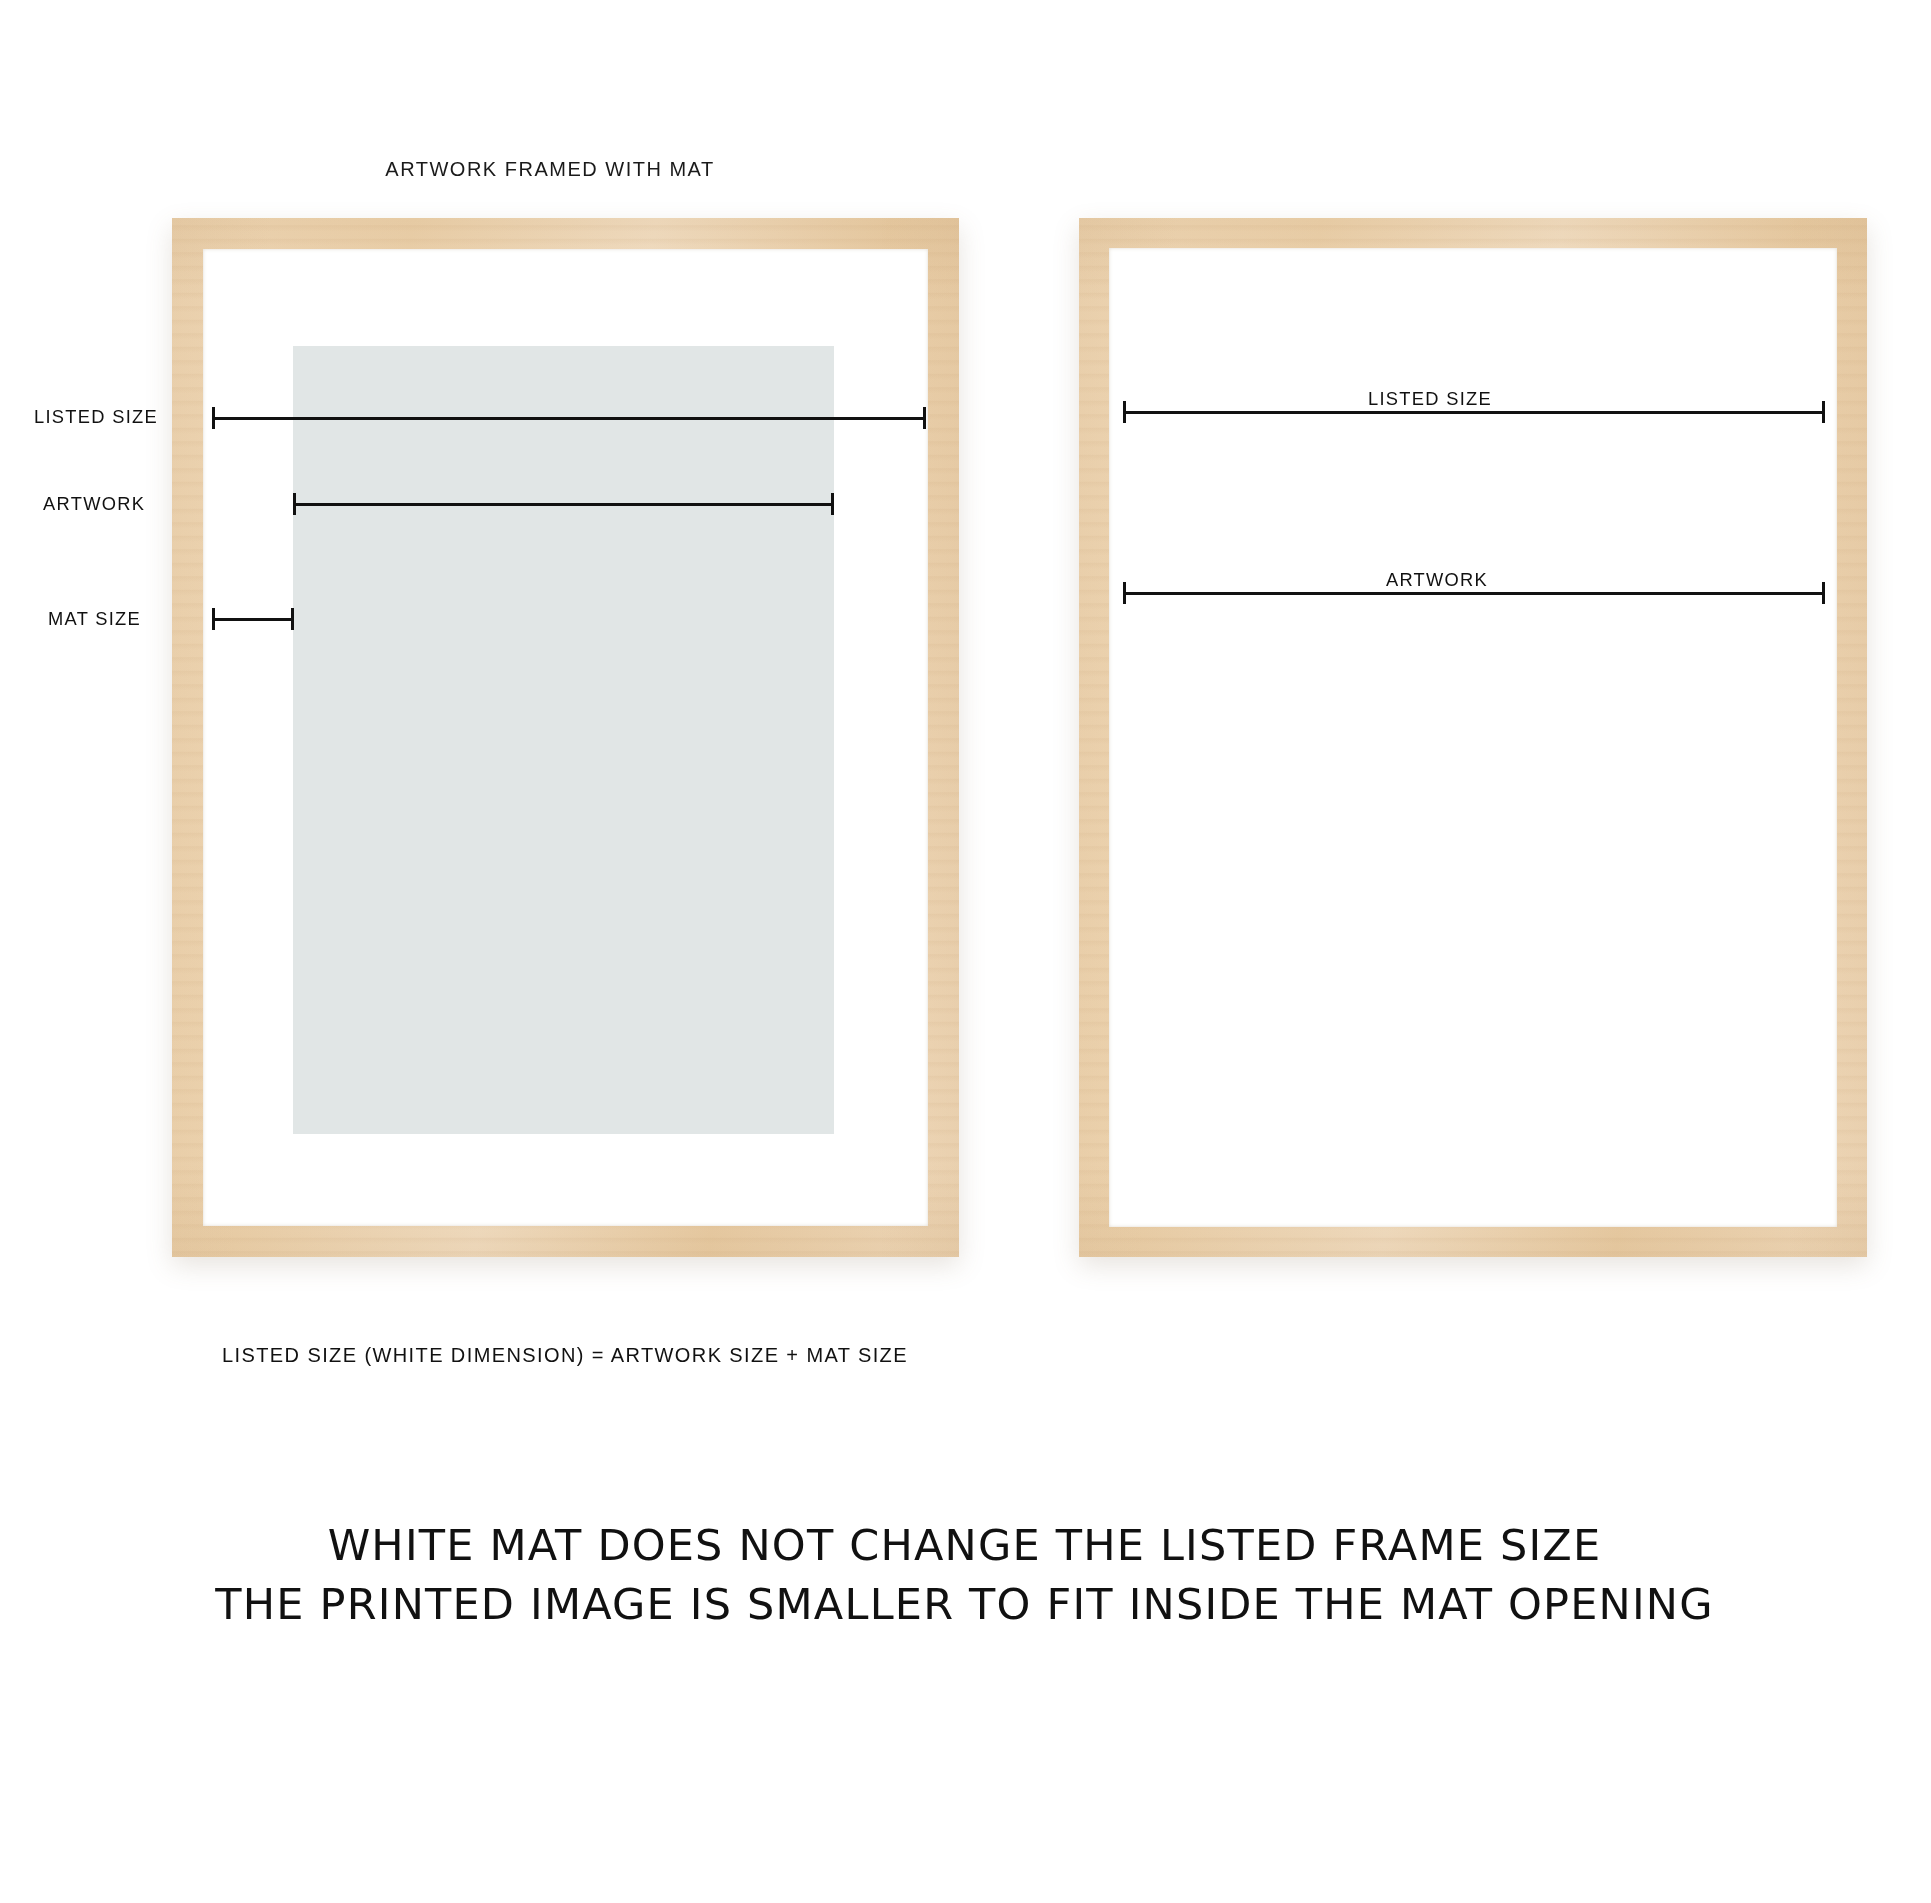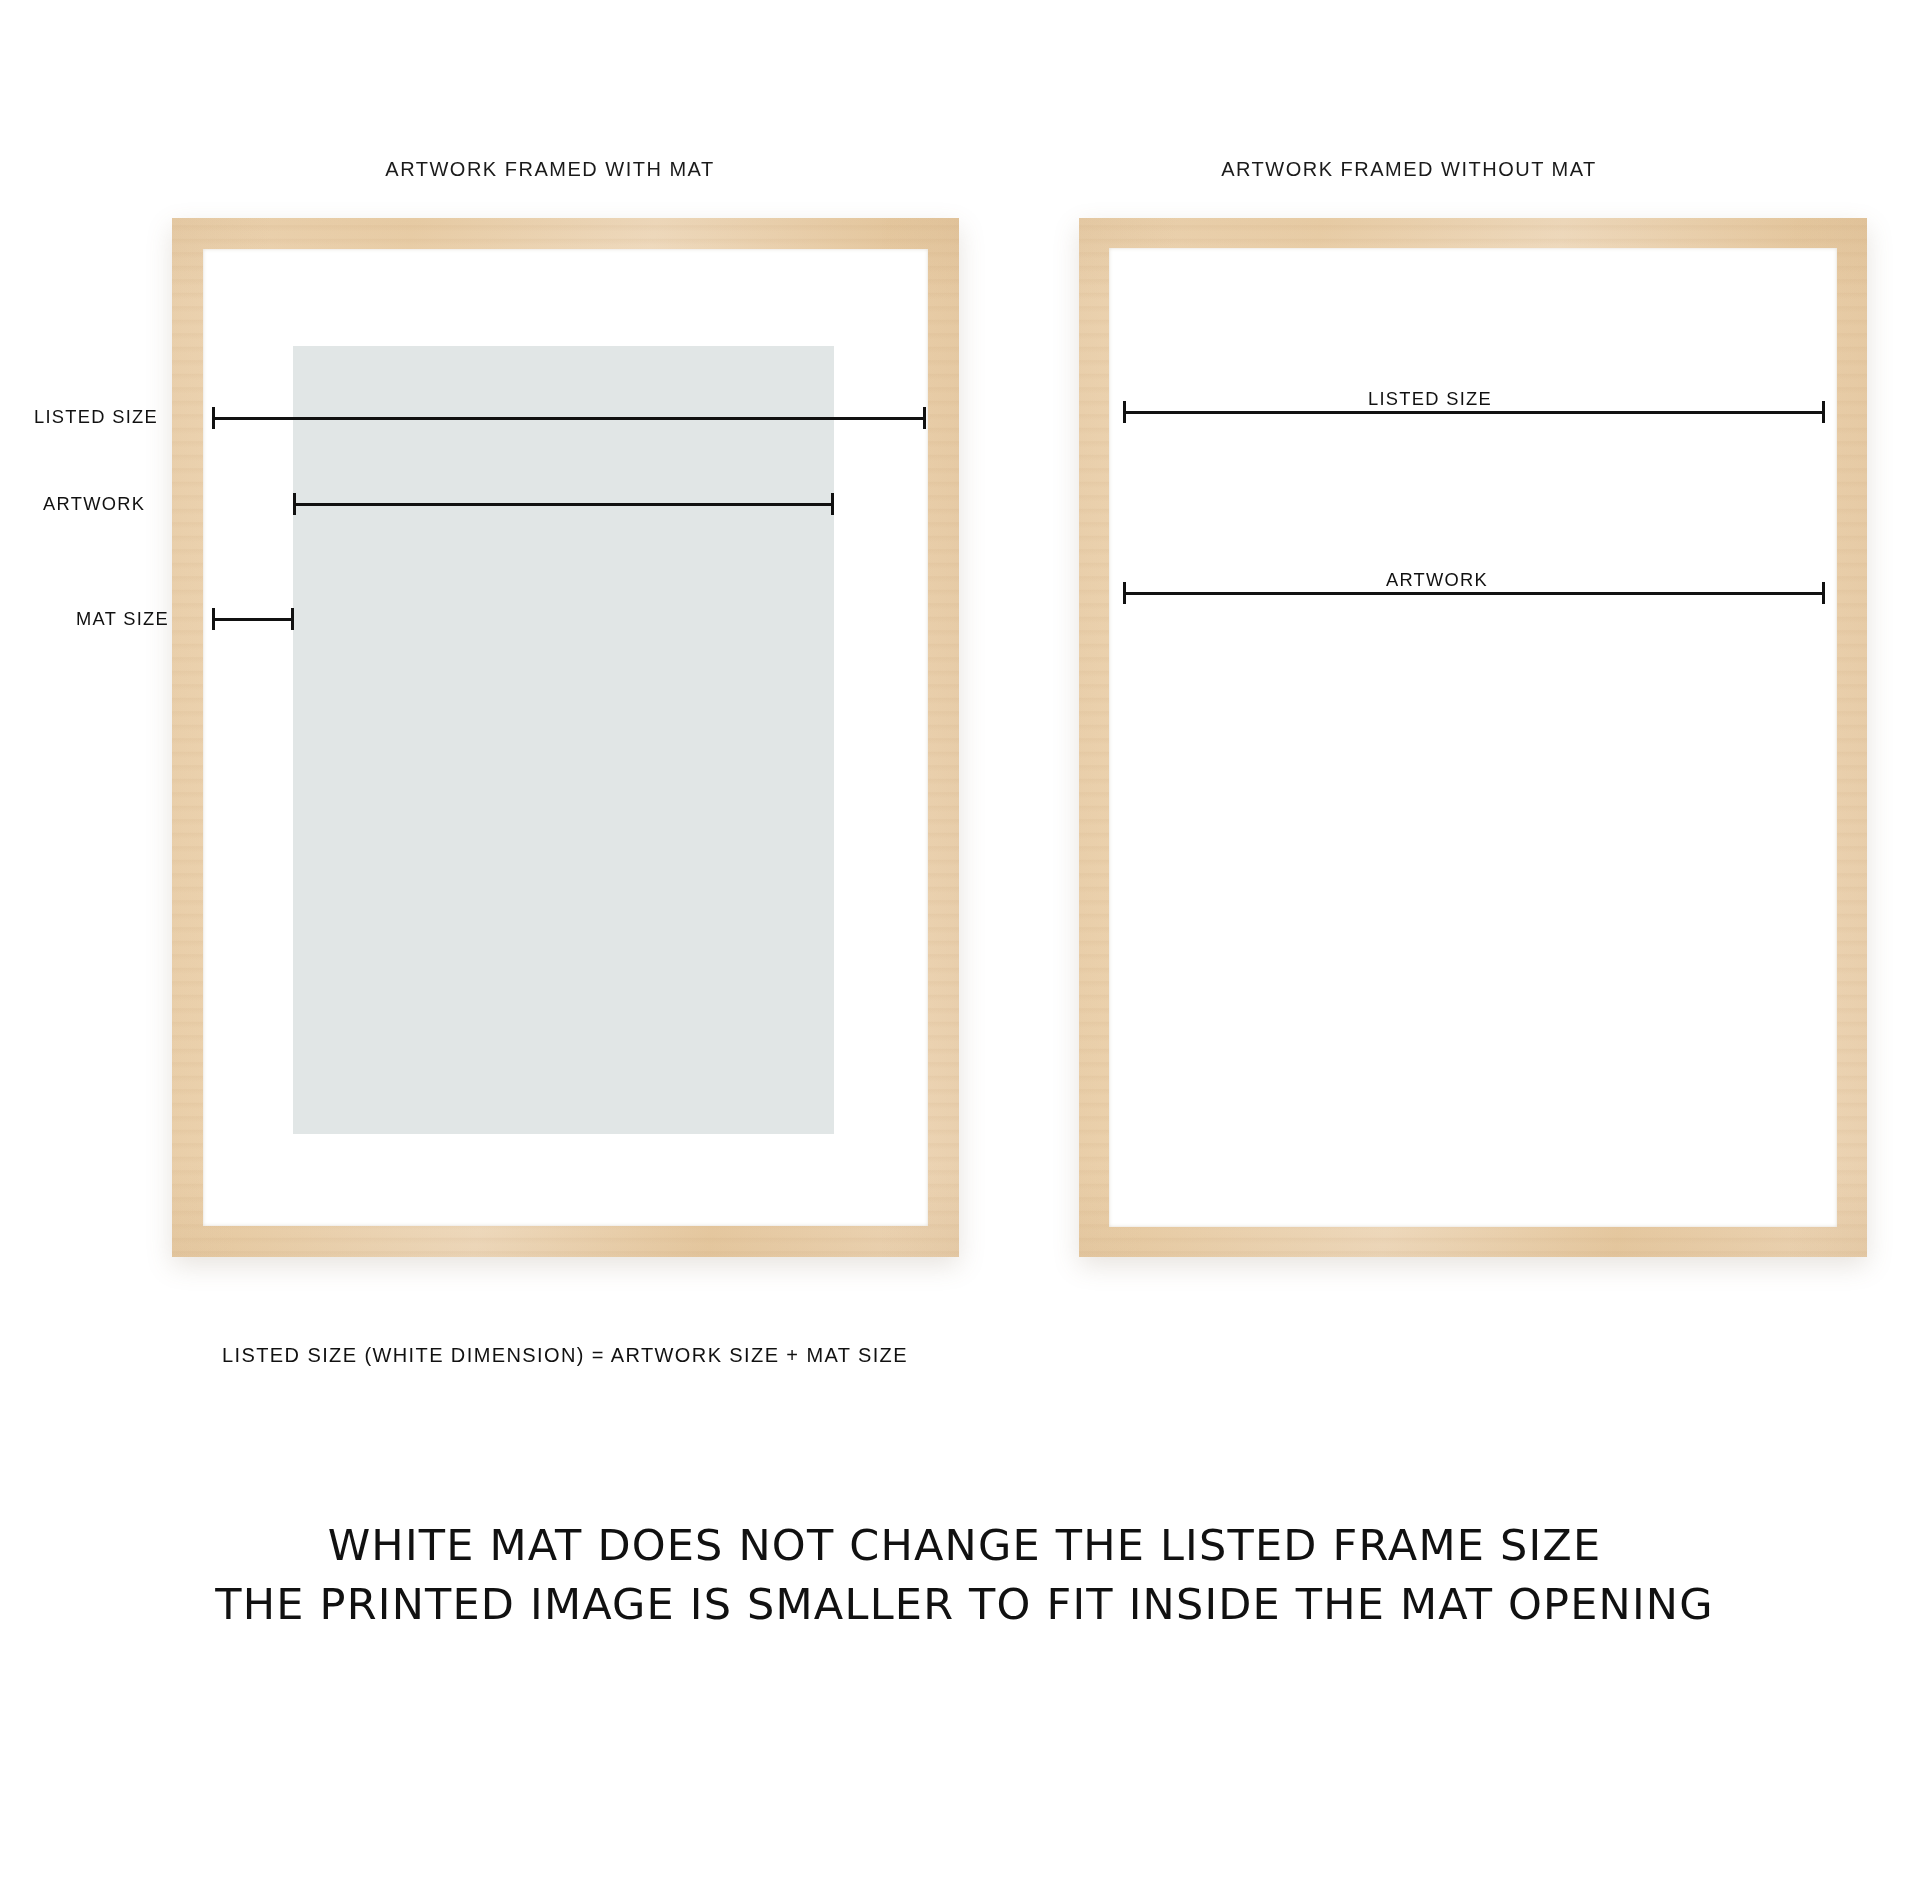--- a/index.html
+++ b/index.html
@@ -121,21 +121,21 @@
     padding: 0 13.5px;
   }
 
   
   #m-listed-left  { left: 212px; top: 417px;  width: 714px; }
   #m-artwork-left { left: 293px; top: 503px;  width: 541px; }
   #m-mat-left     { left: 212px; top: 618px;  width: 82px;  }
 
   #lbl-listed-left  { left: 34px;  top: 406px; }
   #lbl-artwork-left { left: 43px;  top: 493px; }
-  #lbl-mat-left     { left: 76px;  top: 608px; text-align: right; }
+  #lbl-mat-left     { left: 48px;  top: 608px; text-align: right; }
 
   
   #m-listed-right  { left: 1123px; top: 411px; width: 702px; }
   #m-artwork-right { left: 1123px; top: 592px; width: 702px; }
 
   #lbl-listed-right  { left: 1430px; top: 388px; transform: translateX(-50%); }
   #lbl-artwork-right { left: 1437px; top: 569px; transform: translateX(-50%); }
 
   
   .caption {
@@ -191,21 +191,20 @@
   <div class="measure-label" id="lbl-artwork-left">ARTWORK</div>
 
   <div class="measure" id="m-mat-left">
     <span class="cap left"></span>
     <span class="cap right"></span>
   </div>
   <div class="measure-label" id="lbl-mat-left">MAT SIZE</div>
 
   <div class="caption" id="caption-left">LISTED SIZE (WHITE DIMENSION) = ARTWORK SIZE + MAT SIZE</div>
 
-  <div class="panel-title" id="title-right">ARTWORK FRAMED WITHOUT MAT</div>
 
   <div class="frame" id="frame-right">
     <div class="grain"></div>
     <div class="frame-inner"></div>
   </div>
 
   <div class="measure" id="m-listed-right">
     <span class="cap left"></span>
     <span class="cap right"></span>
   </div>

